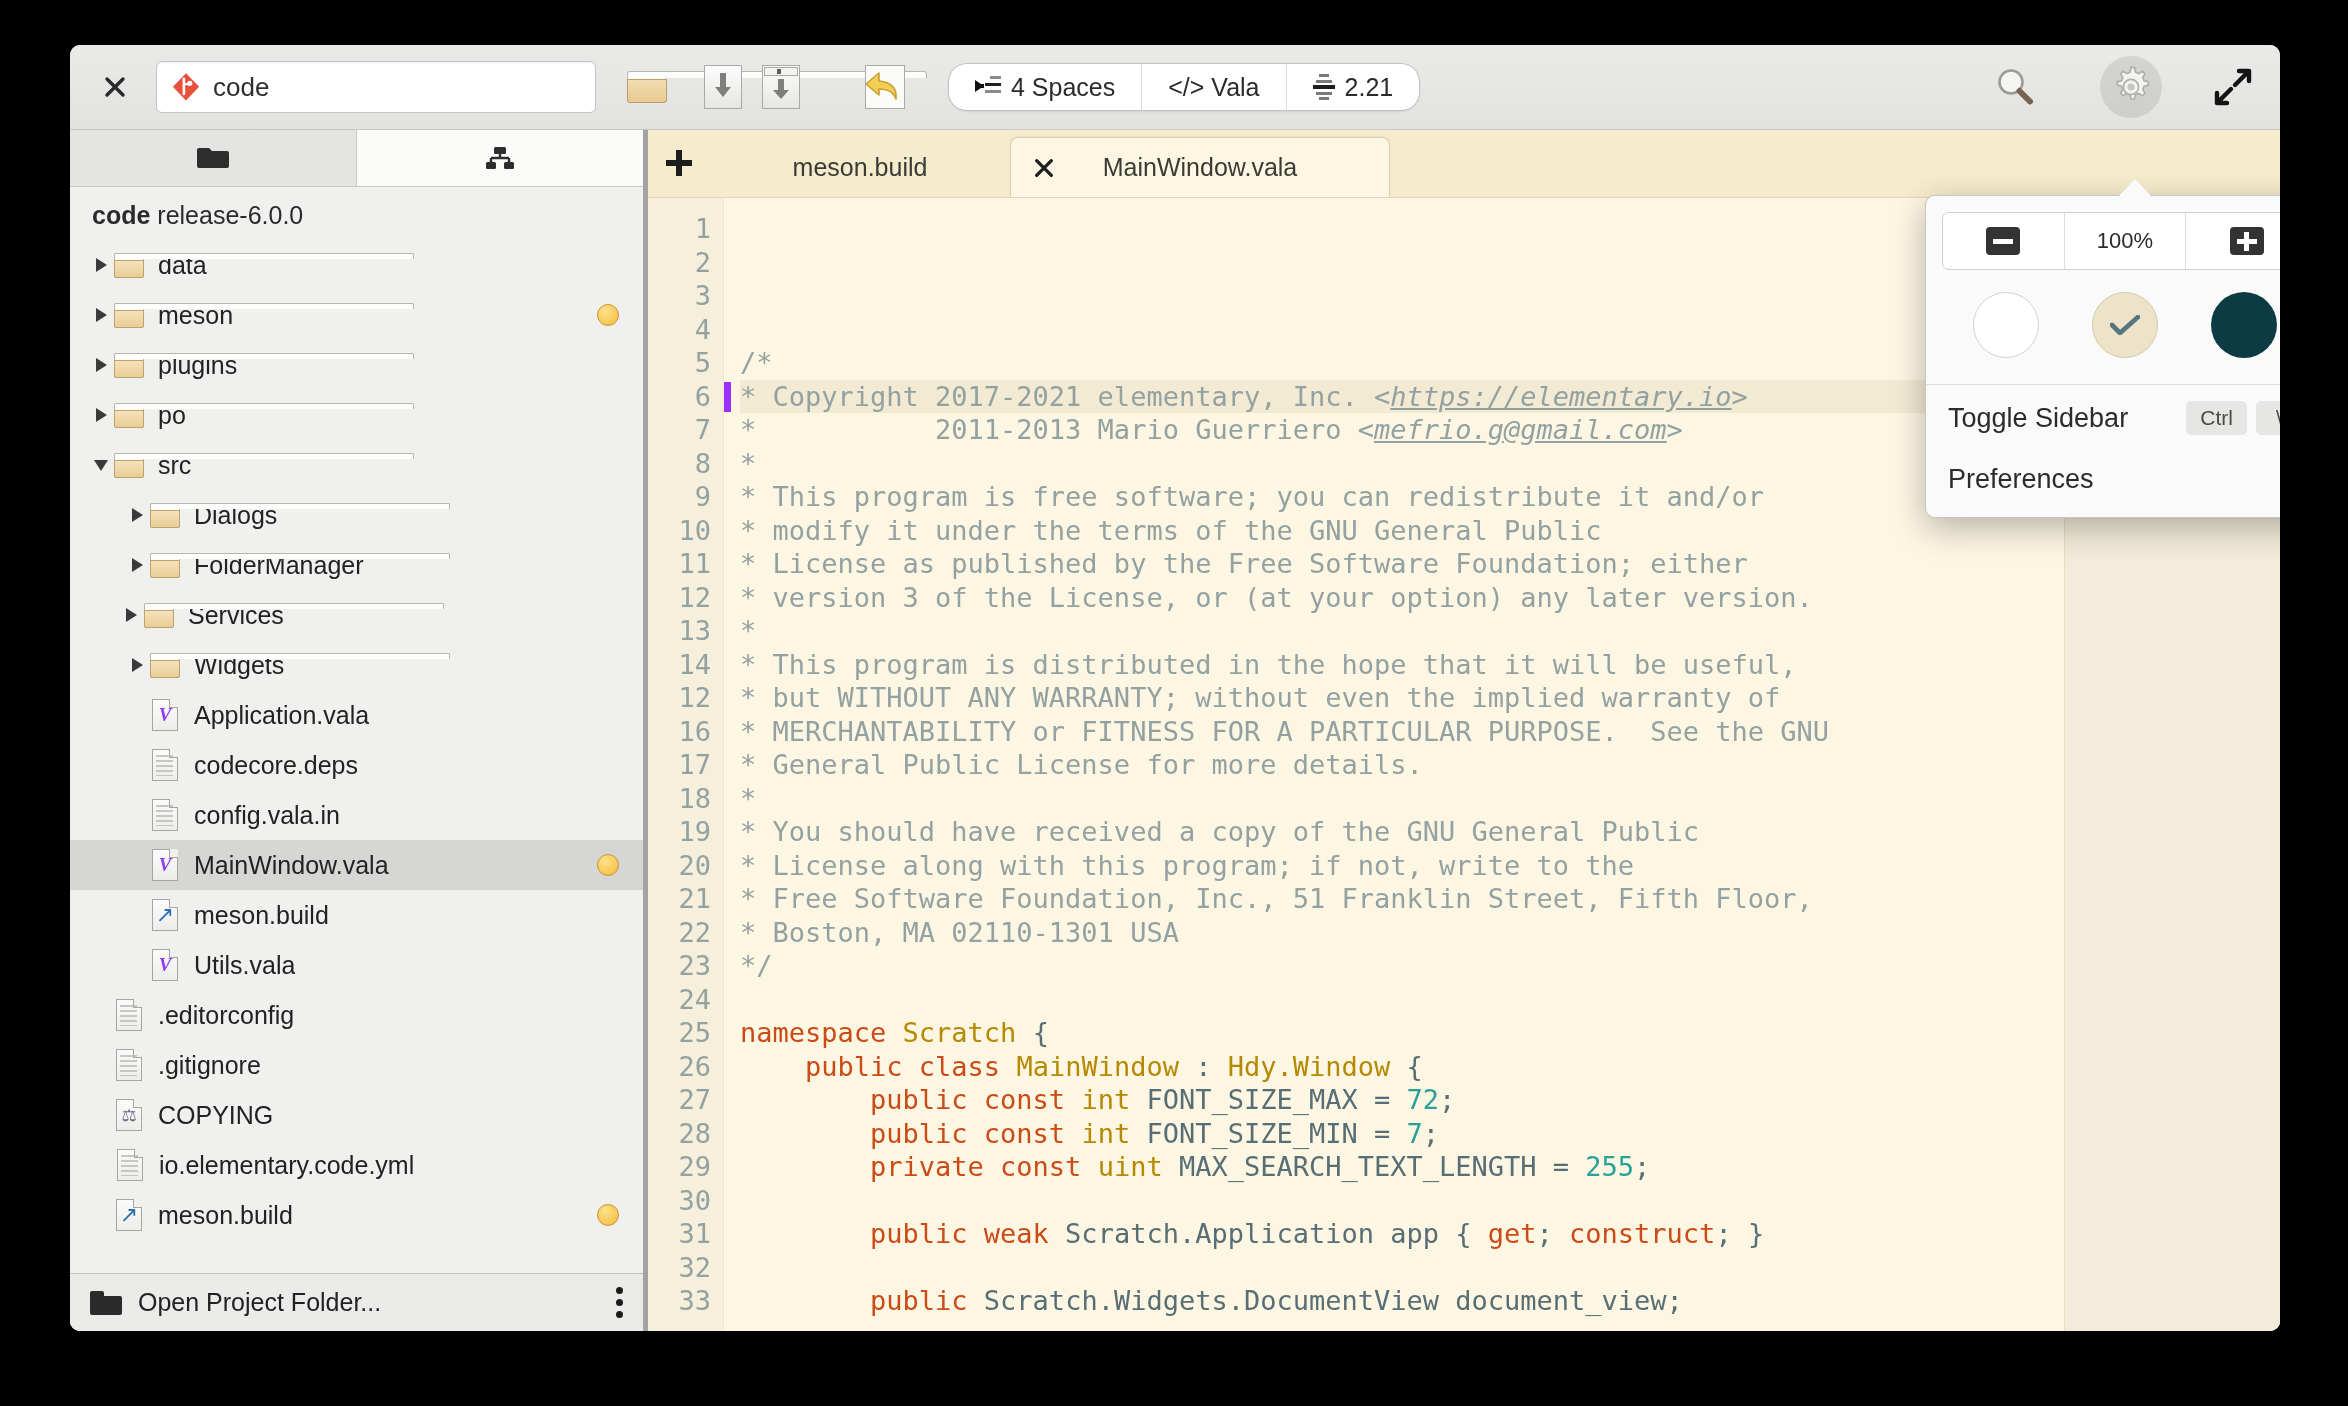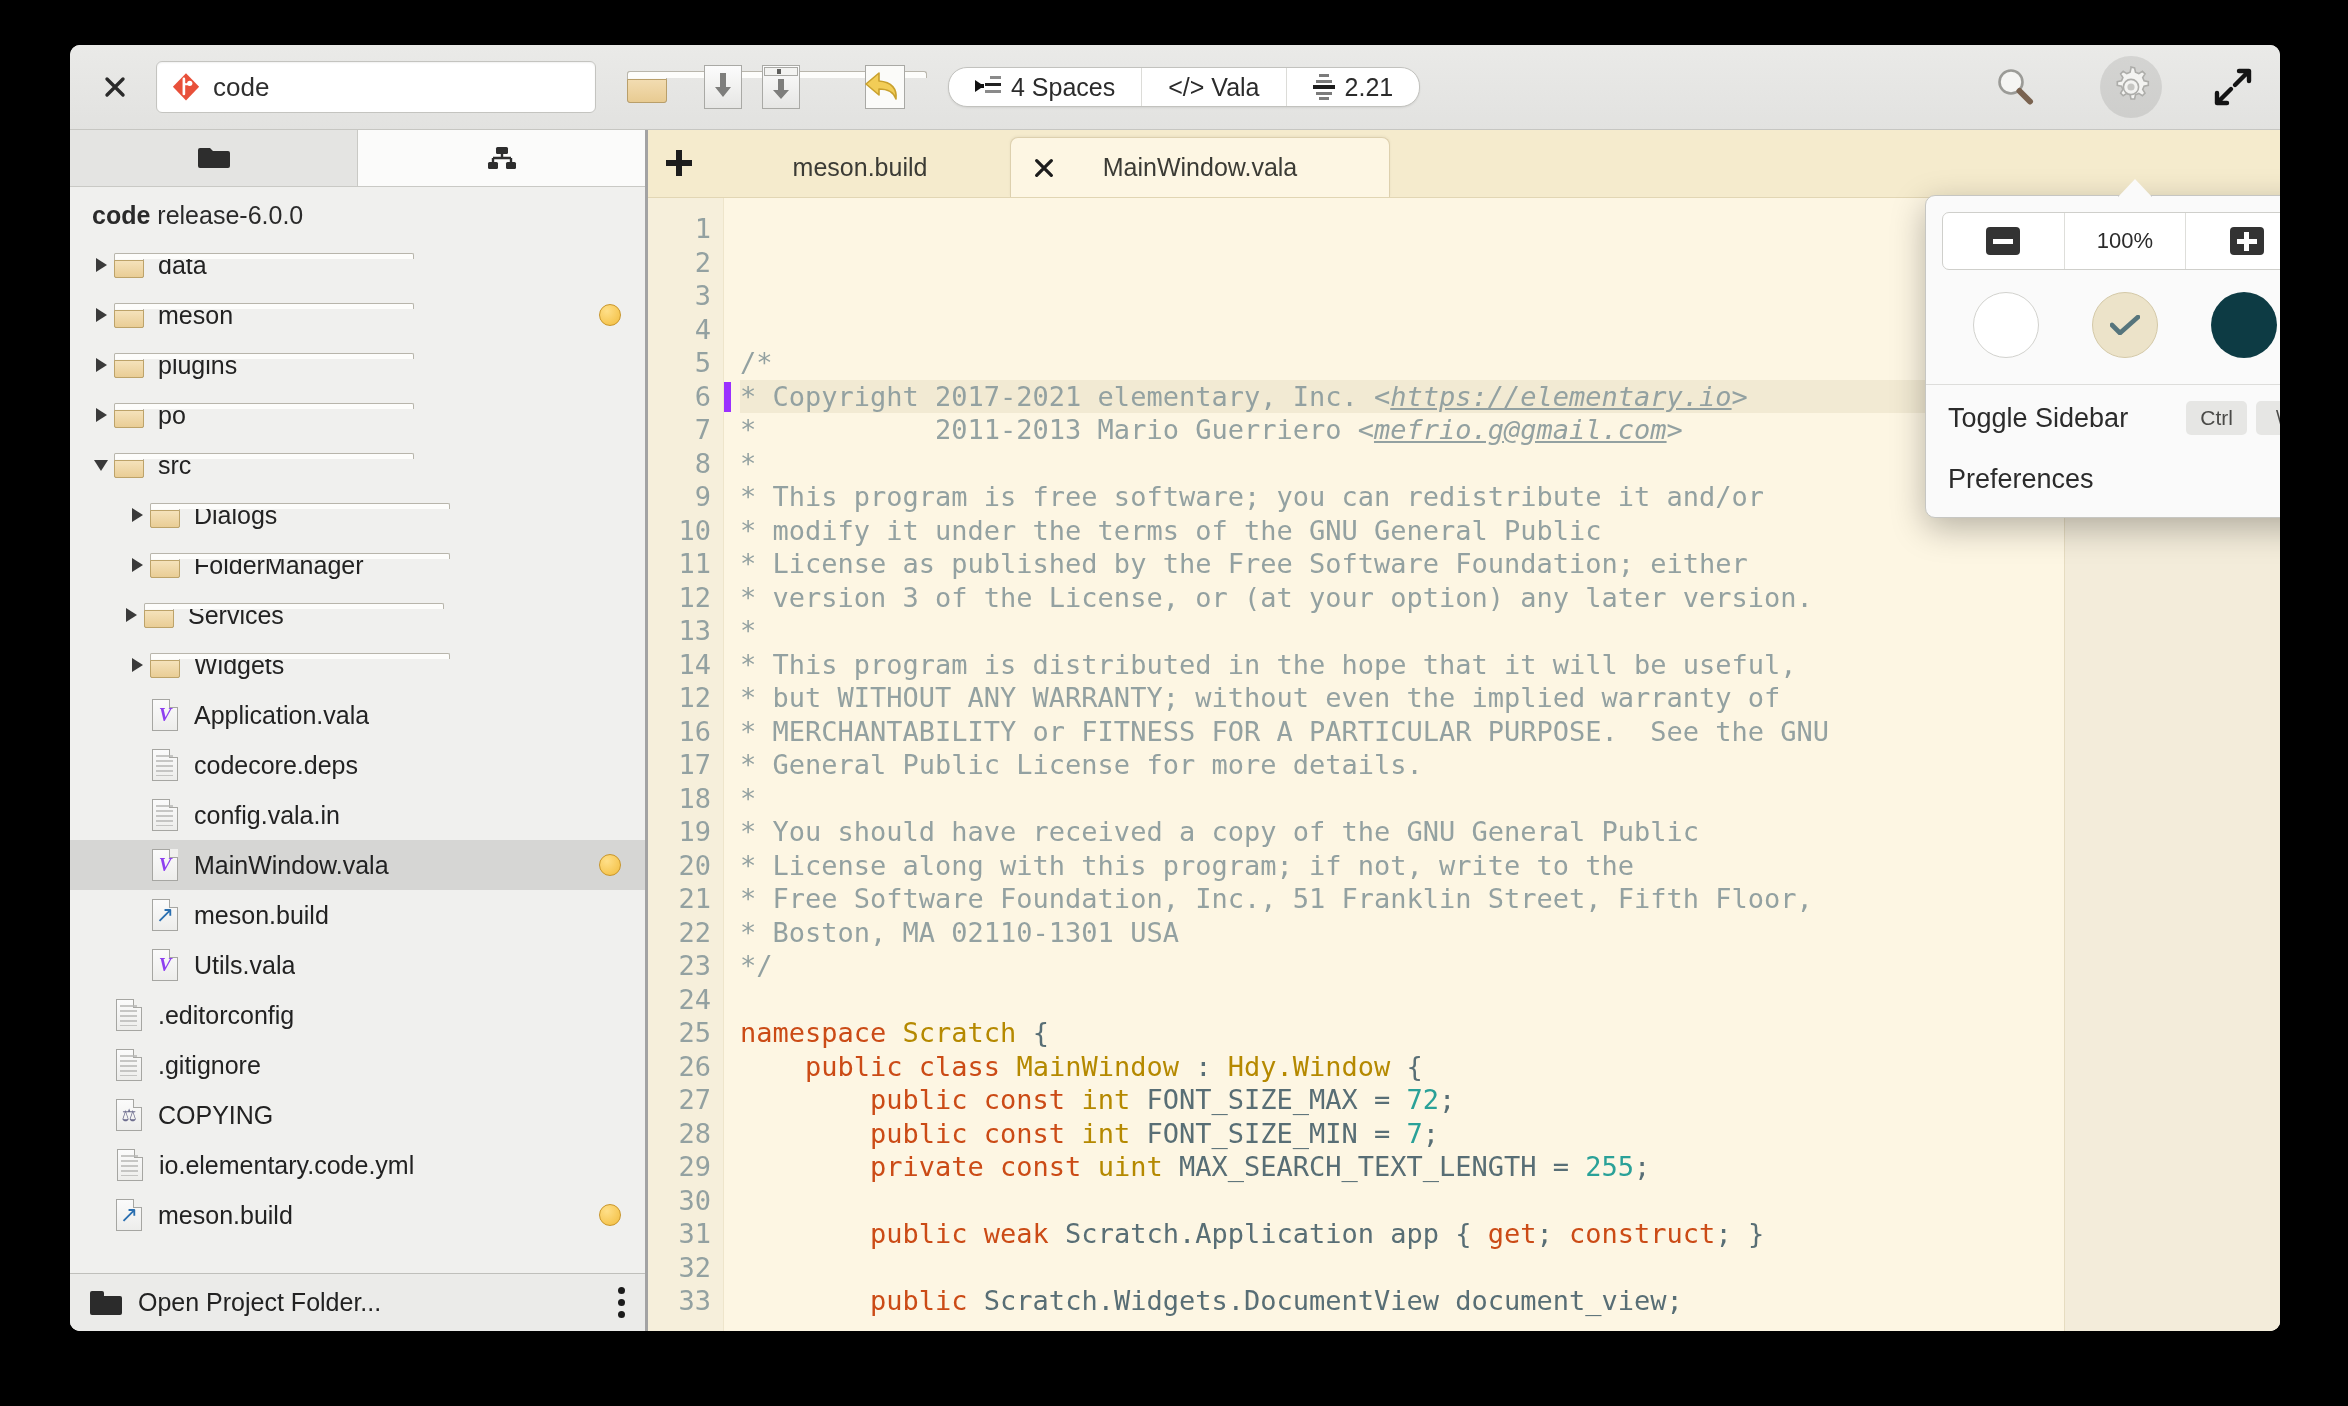--- a/index.html
+++ b/index.html
@@ -95,21 +95,21 @@
 
   
   .undo-ico { width: 40px; height: 44px; position: relative; }
   .undo-ico .page {
     position:absolute; inset:0; background:#fbfbf9; border:1px solid #a9a9a5;
   }
 
   
   #segmented {
     display: flex;
-    height: 40px;
+    height: 48px;
     background: #fff;
     border: 1px solid #c2c2be;
     border-radius: 19px;
     overflow: hidden;
     box-shadow: 0 1px 2px rgba(0,0,0,.08);
   }
   #segmented .seg {
     display: flex; align-items: center; justify-content: center;
     gap: 10px;
     padding: 0 26px;
@@ -150,21 +150,21 @@
   
   .expand-ico { width:40px;height:40px;position:relative; }
 
   
   #body { flex: 1 1 auto; display: flex; min-height: 0; }
 
   
   #sidebar {
     width: 578px; flex: 0 0 578px;
     background: #f0f0ee;
-    border-right: 3px solid #a3a3a3;
+    border-right: 5px solid #a3a3a3;
     display: flex; flex-direction: column;
     min-height: 0;
   }
   #sidebar-switcher {
     height: 57px; flex: 0 0 57px;
     display: flex;
     border-bottom: 1px solid #c9c9c5;
   }
   #sidebar-switcher .sw {
     flex: 1 1 0;

